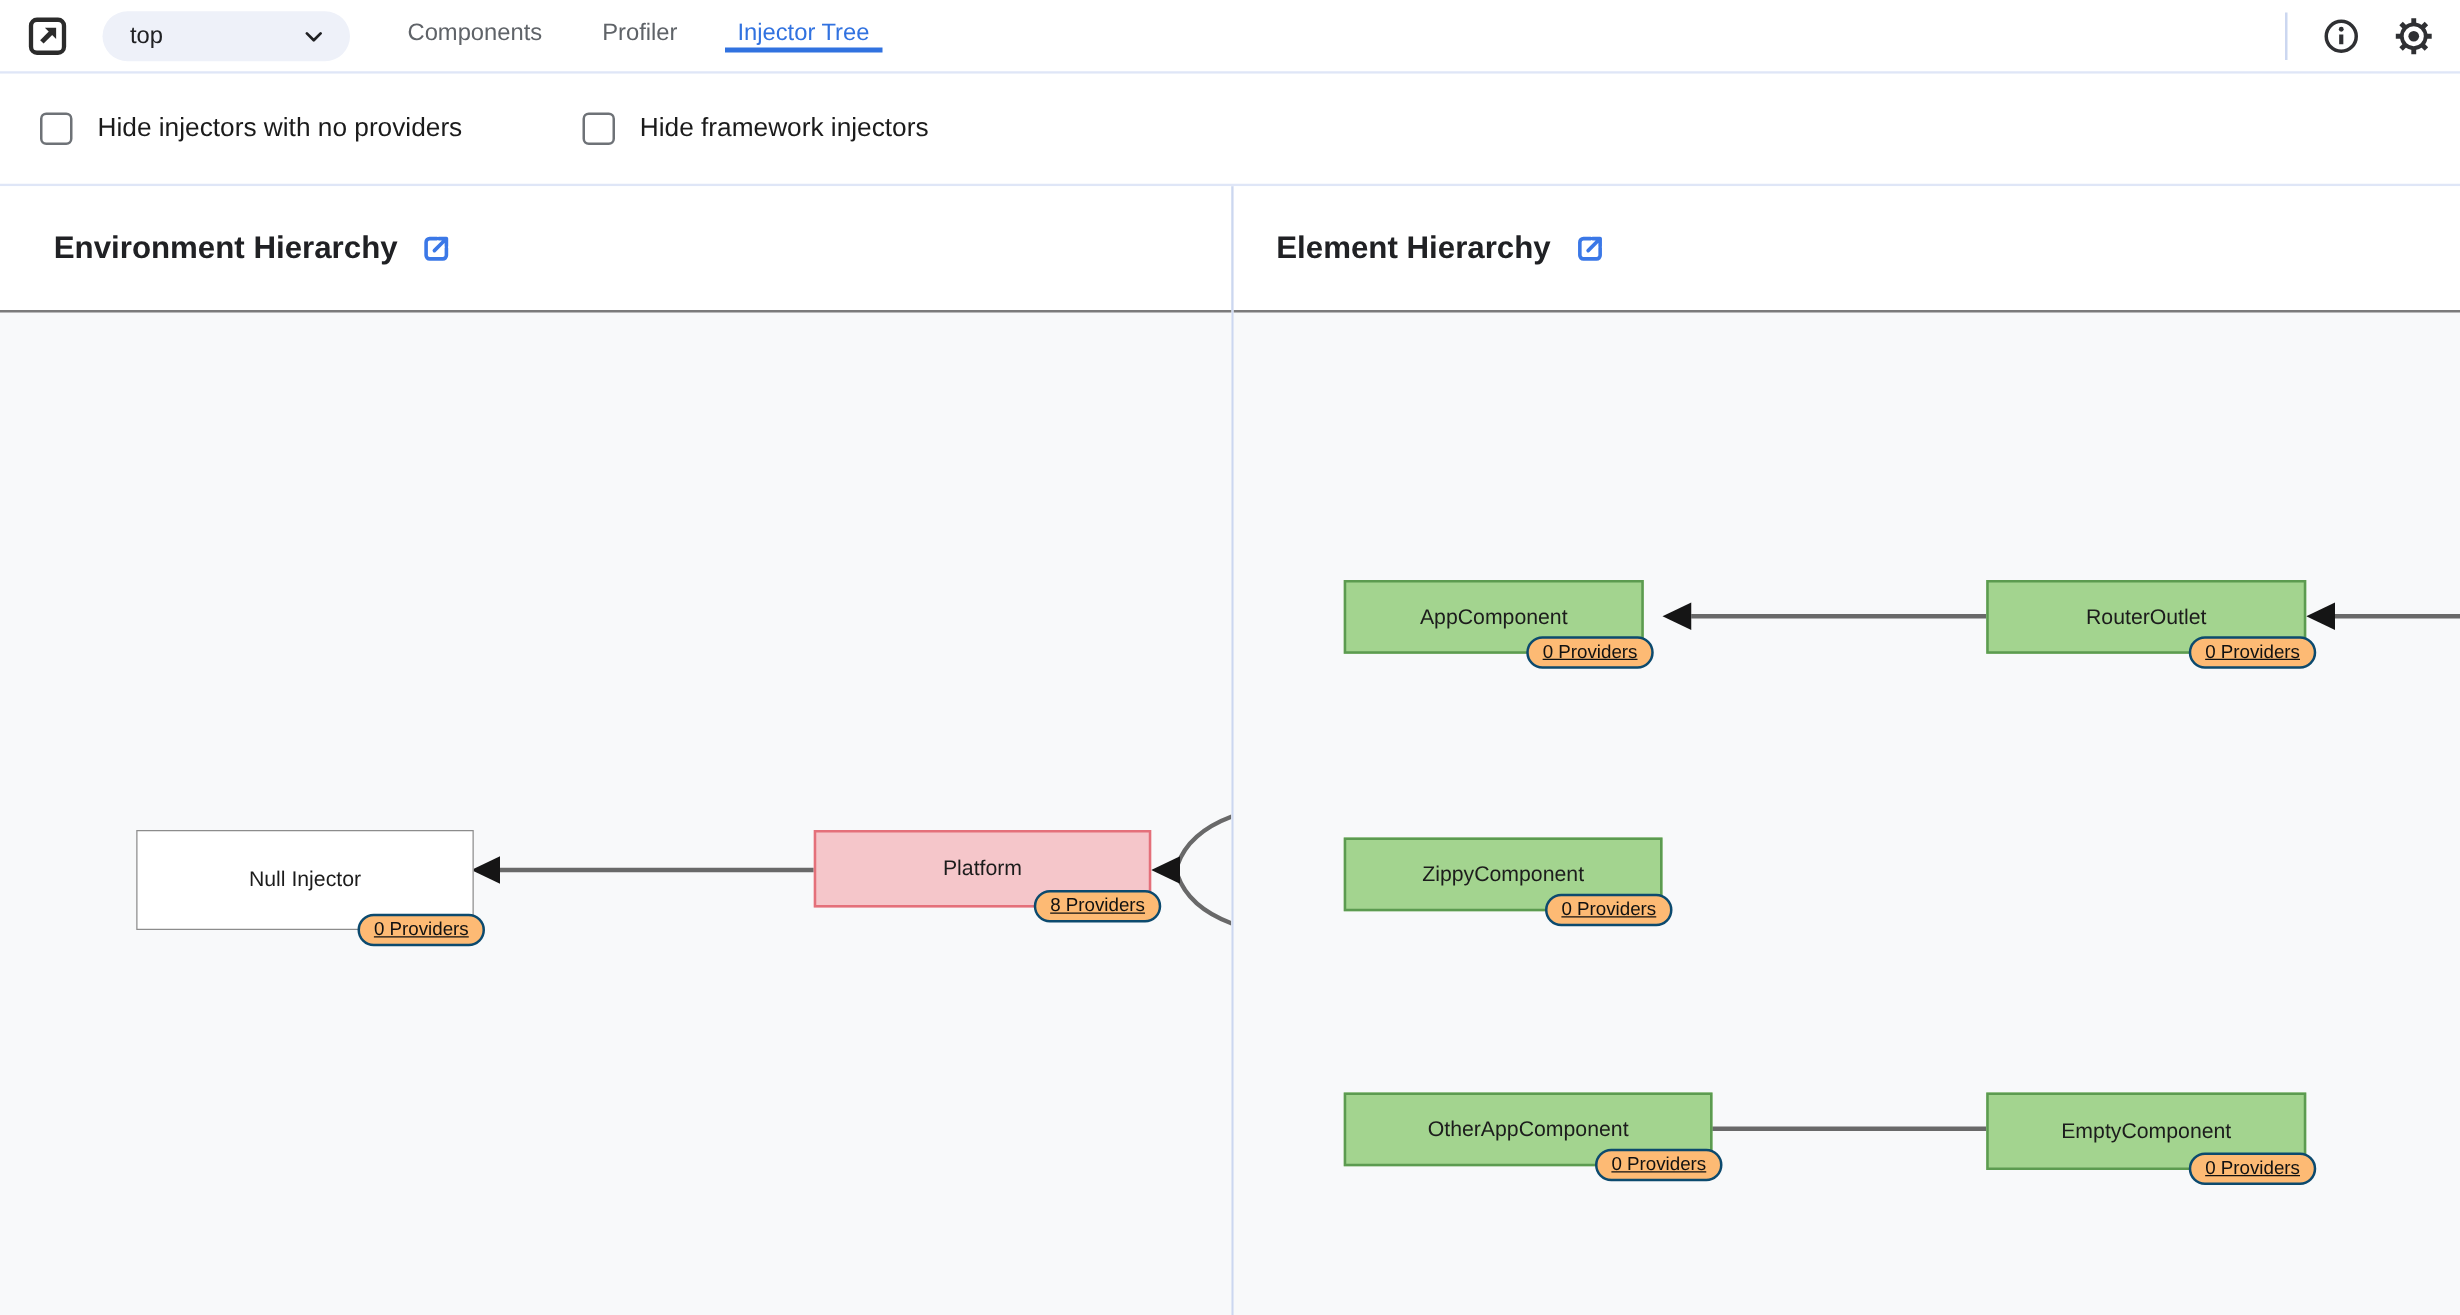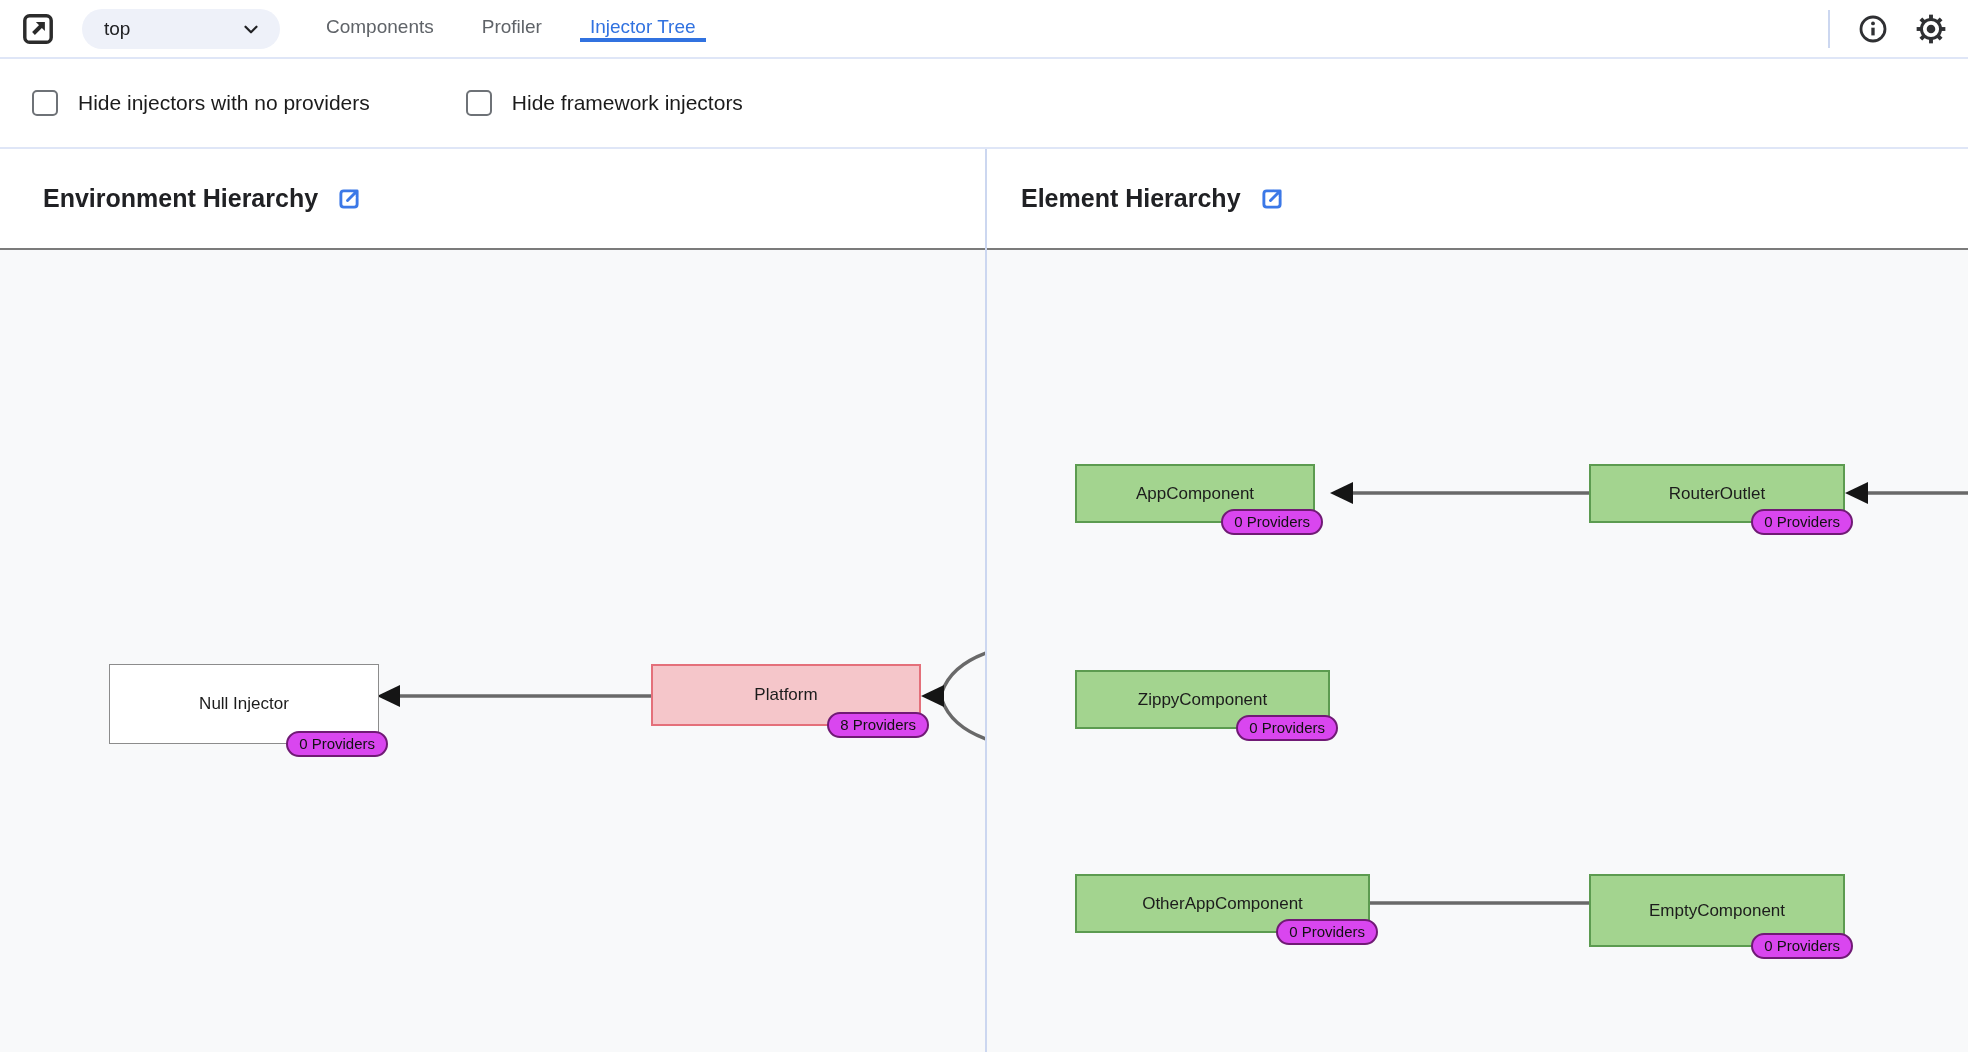--- a/index.html
+++ b/index.html
@@ -48,23 +48,23 @@
   .graph { position:relative; flex:1; background:#f8f9fa; border-top:2px solid #7b7b7b;
            overflow:hidden; }
   .graph svg.edges { position:absolute; left:0; top:0; }
 
   
   .node { position:absolute; display:flex; align-items:center; justify-content:center;
           font-size:17px; color:#1c1c1c; cursor:pointer; }
   .node--plain    { background:#ffffff; border:1px solid #8c8c8c; }
   .node--platform { background:#f5c6ca; border:2px solid #e4707a; }
   .node--element  { background:#a3d48f; border:2px solid #5c9b50; }
-  .badge { position:absolute; right:-10px; bottom:-14px; background:#d946ef;
-           border:2px solid #701a75; border-radius:999px; padding:2px 11px;
-           font-size:15px; color:#111; white-space:nowrap; line-height:1.2; }
+  .badge { position:absolute; right:-10px; bottom:-14px; background:#fdba74;
+           border:2px solid #0c4a6e; border-radius:999px; padding:2px 11px;
+           font-size:15px; color:#111; white-space:nowrap; line-height:1.2;text-decoration:underline; }
 
   .edge-line { stroke:#696969; stroke-width:3.5; fill:none; }
   .edge-head { fill:#151515; stroke:none; }
 </style>
 </head>
 <body>
 
 <div class="toolbar">
   <div class="toolbar-left">
     <div class="inspect-btn">
@@ -186,19 +186,19 @@
         <span class="badge">0 Providers</span>
       </div>
       <div class="node node--element" style="left:88px; top:420px; width:255px; height:59px;">
         <span>ZippyComponent</span>
         <span class="badge">0 Providers</span>
       </div>
       <div class="node node--element" style="left:88px; top:624px; width:295px; height:59px;">
         <span>OtherAppComponent</span>
         <span class="badge">0 Providers</span>
       </div>
-      <div class="node node--element" style="left:602px; top:624px; width:256px; height:73px;">
+      <div class="node node--element" style="left:602px; top:624px; width:256px; height:62px;">
         <span>EmptyComponent</span>
         <span class="badge">0 Providers</span>
       </div>
     </div>
   </div>
 </div>
 
 </body></html>

